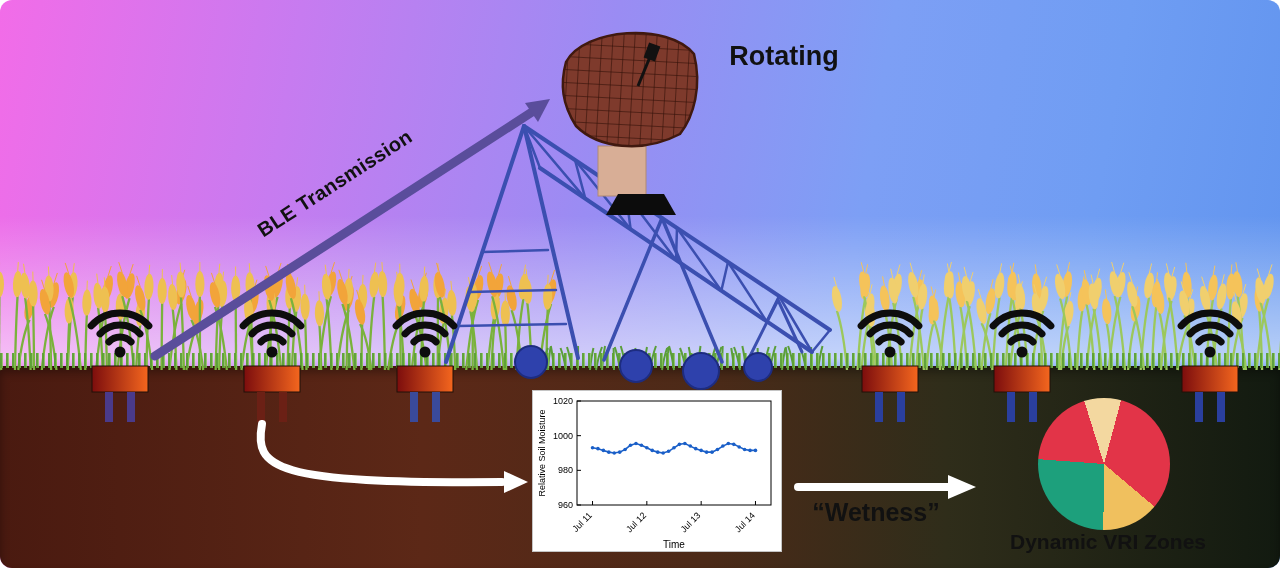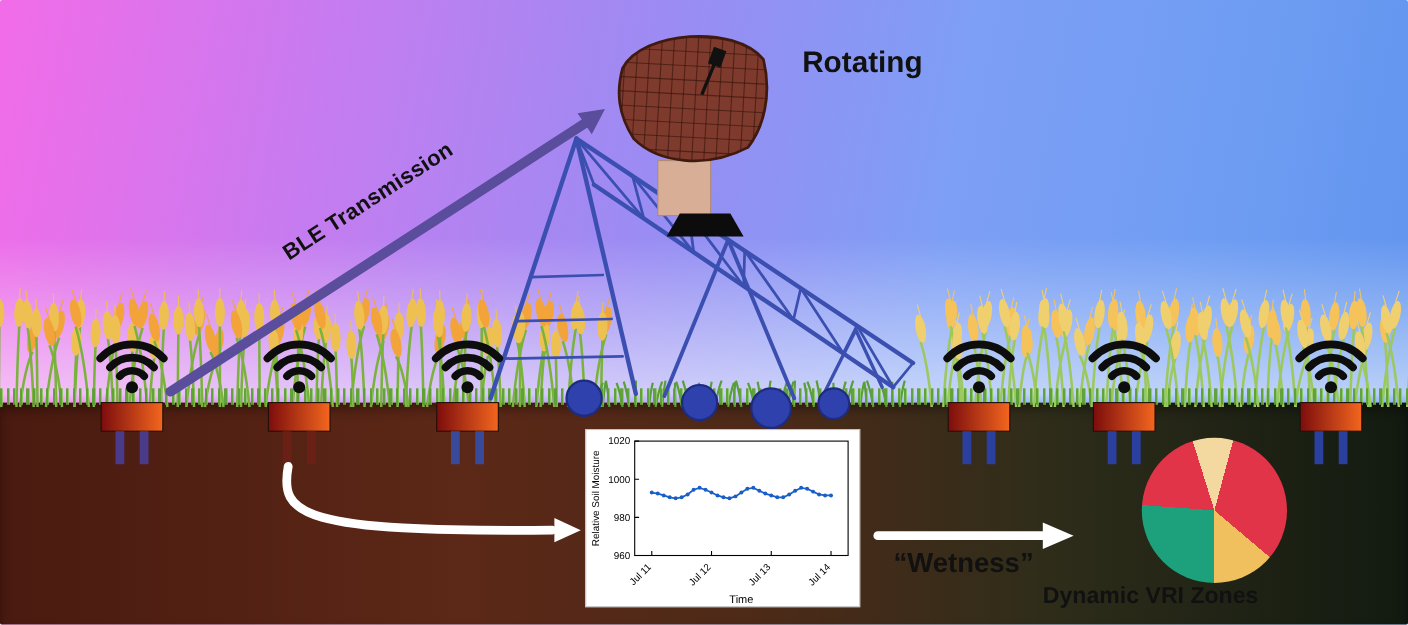--- a/index.html
+++ b/index.html
@@ -1,31 +1,31 @@
 <!DOCTYPE html>
 <html><head>
 <meta charset="utf-8">
 <style>
   *{margin:0;padding:0;box-sizing:border-box}
   html,body{width:1280px;height:568px;background:#fff;font-family:"Liberation Sans",sans-serif;color:#111;overflow:hidden}
-  .scene{position:relative;width:1280px;height:568px;overflow:hidden;border-radius:2px;
+  .scene{position:relative;width:1280px;height:568px;overflow:hidden;border-radius:12px;
     background:
       linear-gradient(to bottom, rgba(255,255,255,0) 38%, rgba(255,255,255,.55) 63%, rgba(255,255,255,0) 66%),
       linear-gradient(100deg,#f26ce8 0%,#c77bf0 22%,#9a8cf3 45%,#7d9ff5 65%,#6f9df3 82%,#5f93ee 100%);}
   .layer{position:absolute;left:0;top:0;width:1280px;height:568px;pointer-events:none}
   .ground{position:absolute;left:0;top:366px;width:1280px;height:202px;
     background:linear-gradient(to right,#4a1a10 0%,#5c2817 33%,#4c2a18 55%,#2f2d1a 74%,#121a10 100%);
     box-shadow:inset 0 6px 10px rgba(0,0,0,.35)}
   .grass{position:absolute;left:0;top:353px;width:1280px;height:15px;
     background:repeating-linear-gradient(90deg, rgba(92,160,52,.95) 0 2px, rgba(130,196,78,.8) 2px 3px, rgba(0,0,0,0) 3px 6px)}
   .lbl{position:absolute;font-weight:bold}
   .receiver-label{left:658px;top:40px;width:252px;text-align:center;font-size:27px;line-height:1.25}
   .ble-label{left:203px;top:172px;width:264px;text-align:center;font-size:20px;transform:rotate(-33deg);letter-spacing:.3px}
   .wetness-label{left:796px;top:498px;width:160px;text-align:center;font-size:25px}
-  .vri-label{left:930px;top:530px;width:232px;text-align:center;font-size:21px}
+  .vri-label{left:992px;top:530px;width:232px;text-align:center;font-size:21px}
   .chart-panel{position:absolute;left:532px;top:390px;width:250px;height:162px;background:#fff;border:1px solid #c4c4c4}
   .pie{position:absolute;left:1038px;top:398px;width:132px;height:132px;border-radius:50%}
 </style>
 </head>
 <body>
 
 <div class="scene">
   <div class="ground"></div>
   <svg class="layer" id="wheat-layer">
       <path d="M-1.1103810547139688 370 Q-0.9357422724941487 323.0035479004634 -0.6114131055144829 296.55190527356984" fill="none" stroke="#7ab23c" stroke-width="2.3"></path>

